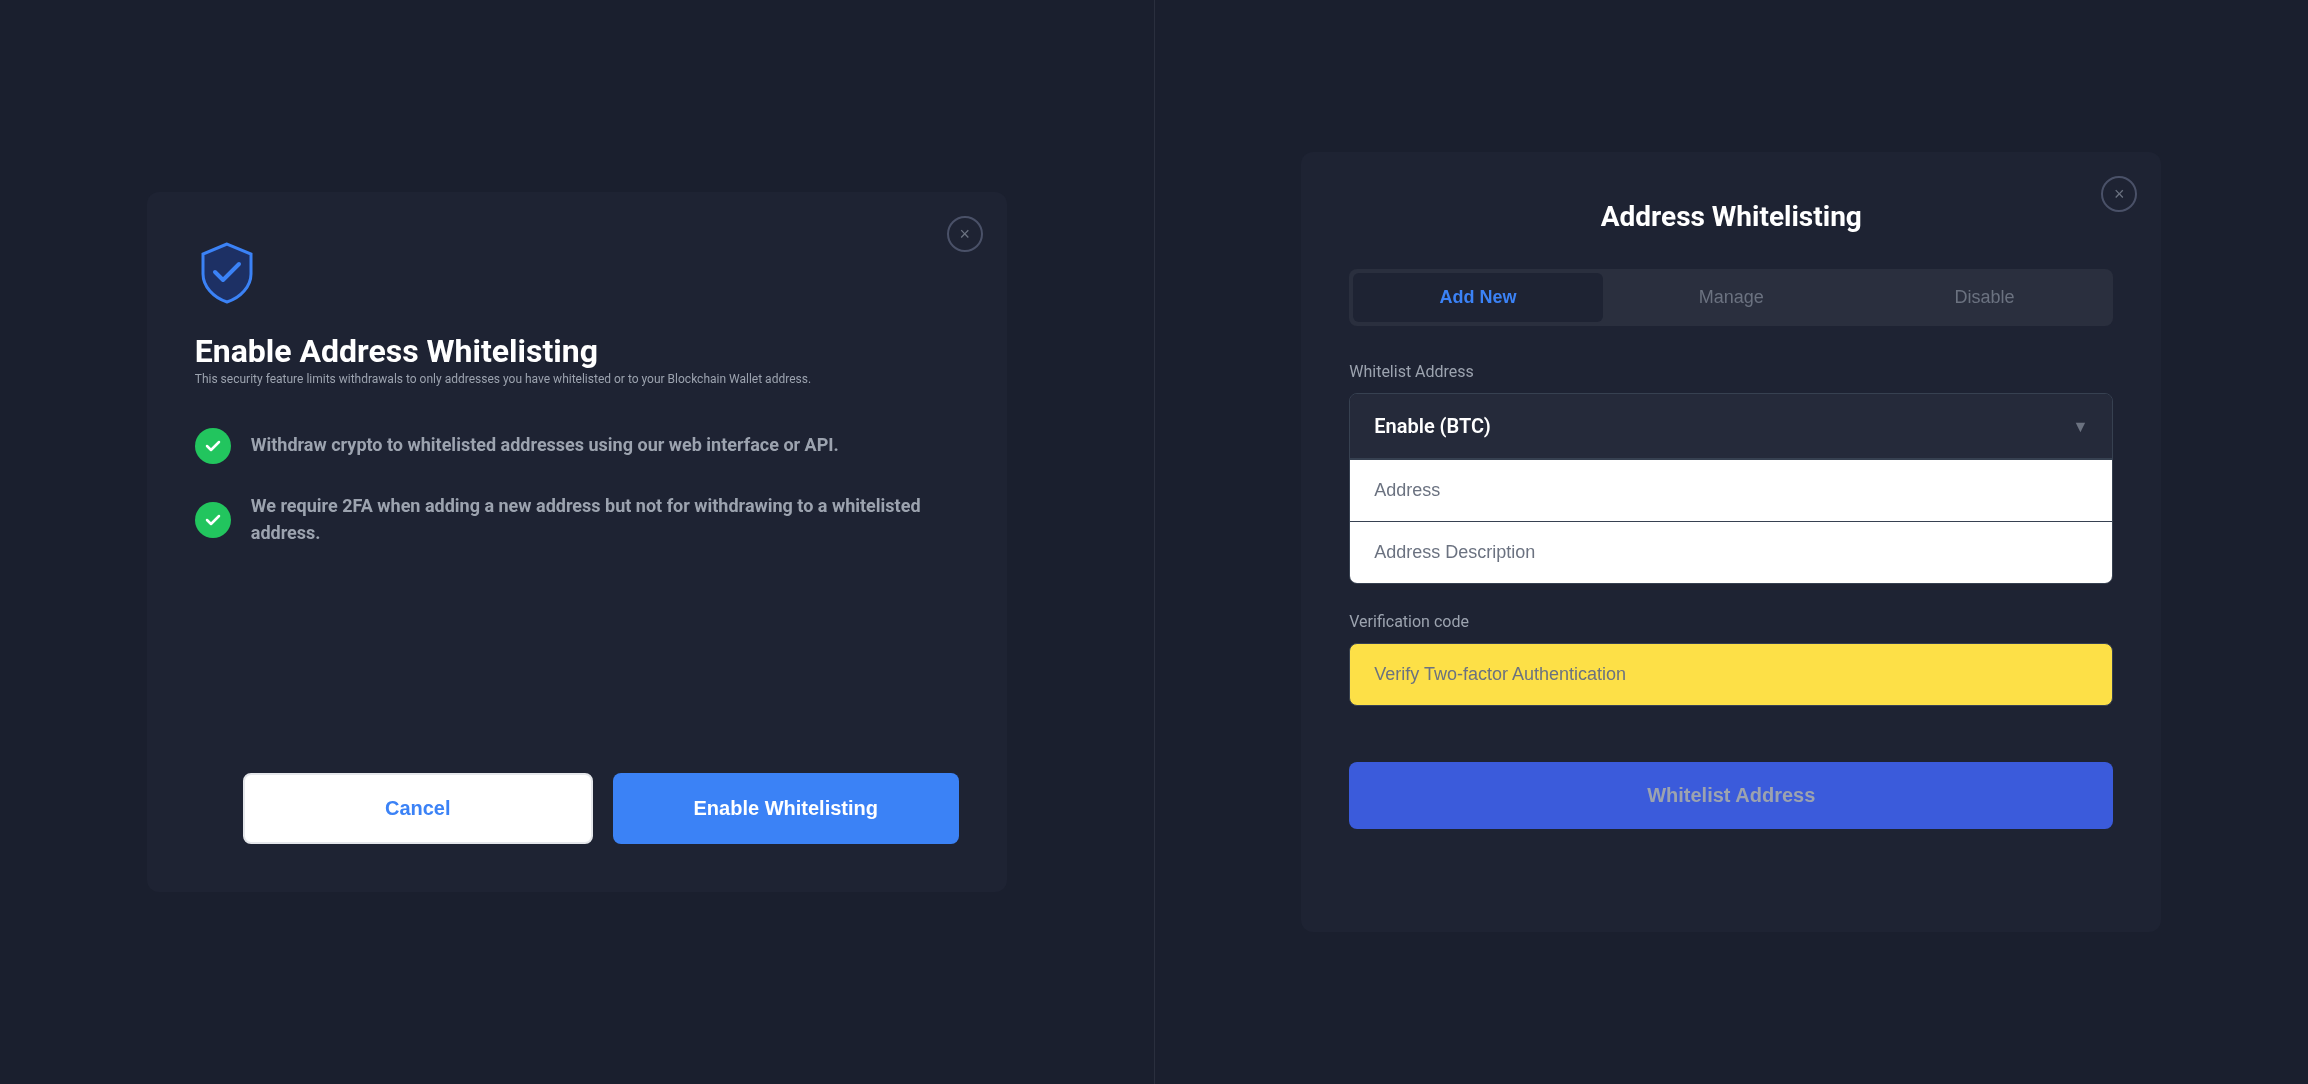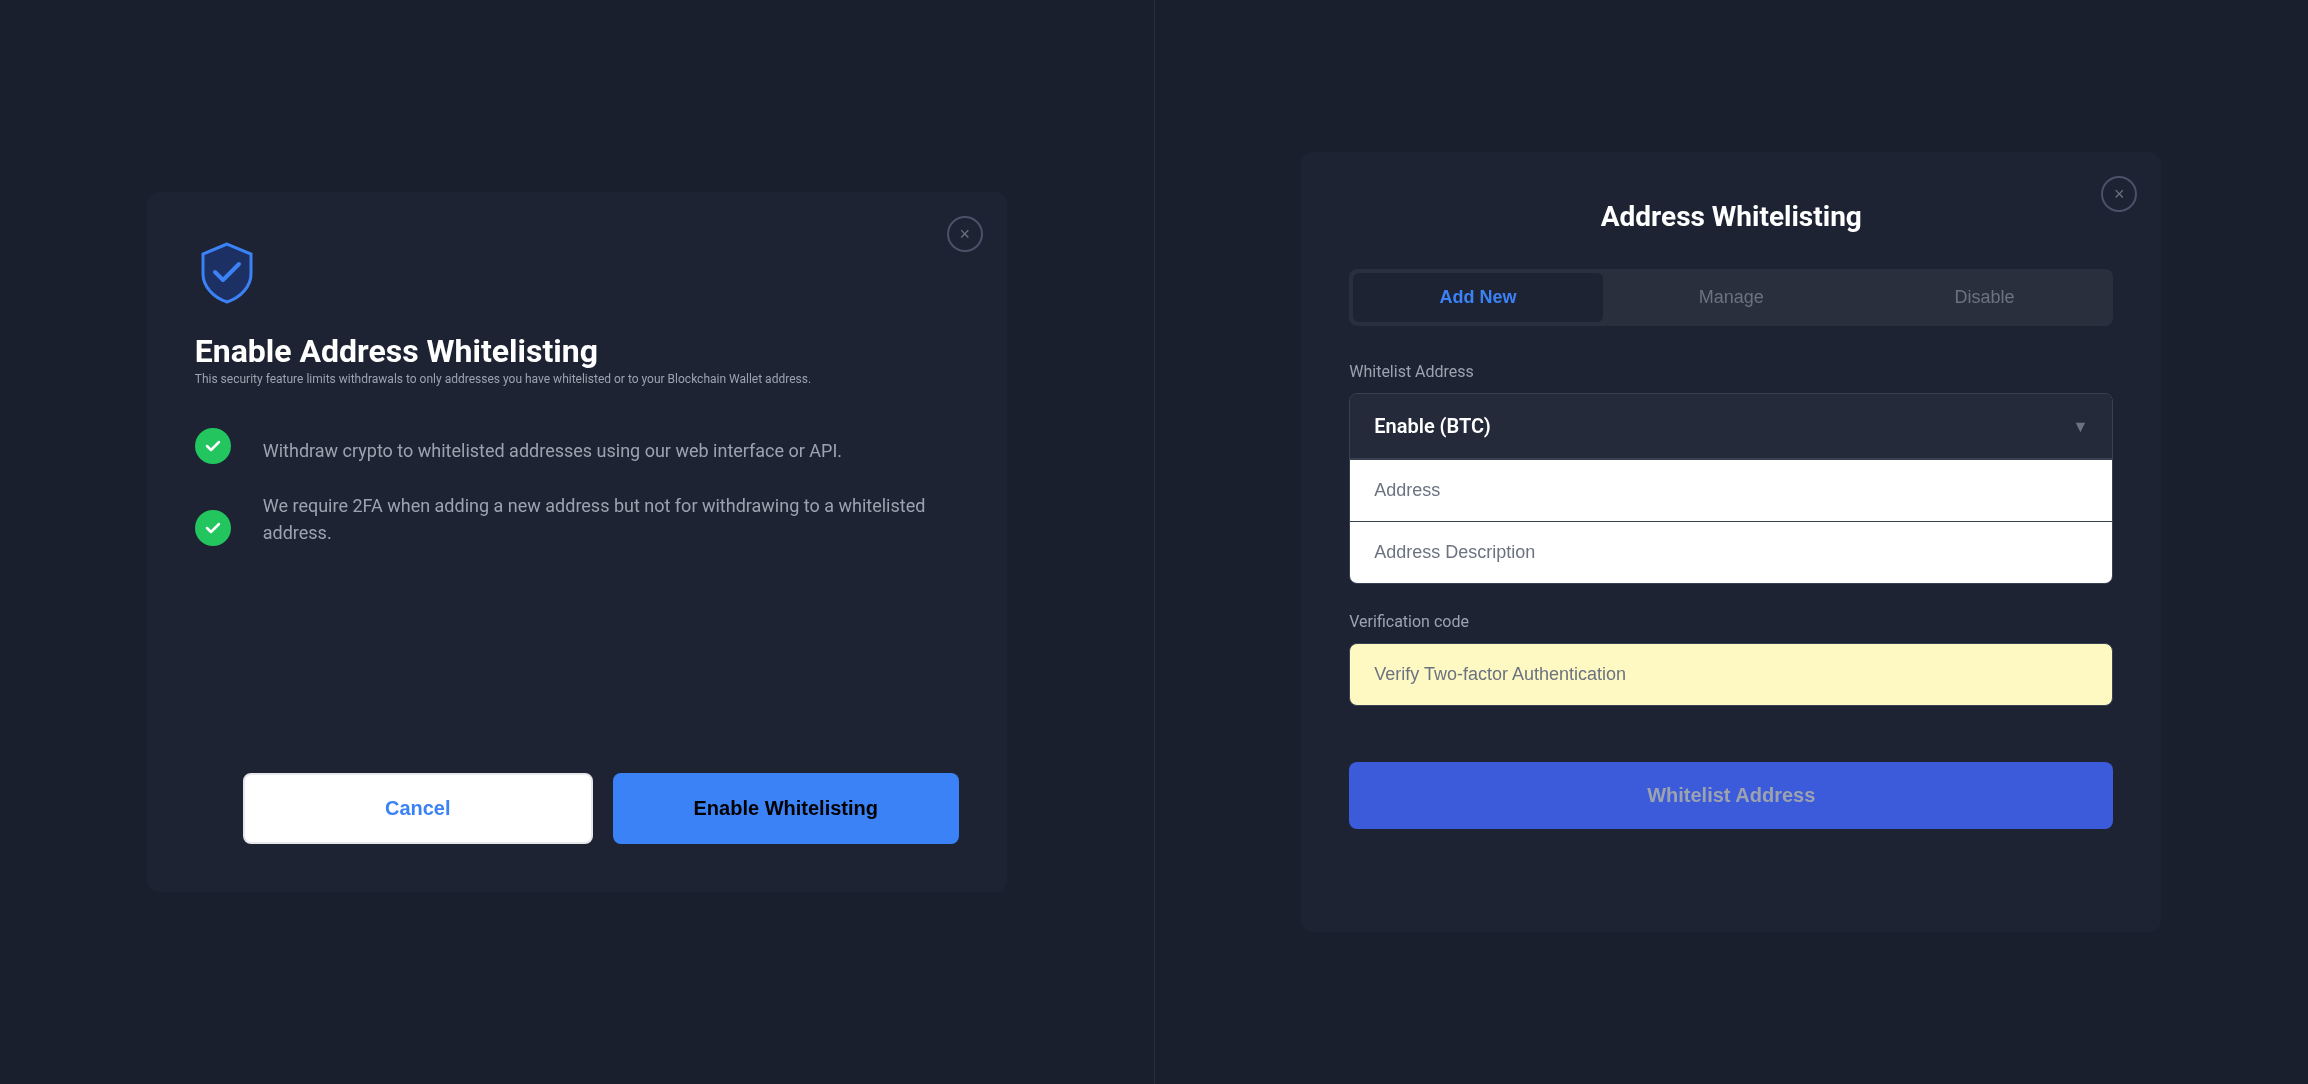--- a/index.html
+++ b/index.html
@@ -76,23 +76,24 @@
       line-height: 1.6;
       margin-bottom: 36px;
     }
     .features-list {
       list-style: none;
       margin-bottom: 48px;
       flex: 1;
     }
     .feature-item {
       display: flex;
-      align-items: flex-end;
-      gap: 32px;
+      align-items: center;
+      gap: 20px;
       margin-bottom: 28px;
+      font-weight: bold;
     }
     .check-icon {
       width: 36px;
       height: 36px;
       border-radius: 50%;
       background: #22c55e;
       display: flex;
       align-items: center;
       justify-content: center;
       flex-shrink: 0;
@@ -123,21 +124,21 @@
       font-size: 20px;
       font-weight: 600;
       cursor: pointer;
     }
     .btn-enable {
       flex: 1;
       padding: 22px;
       border-radius: 8px;
       border: none;
       background: #3b82f6;
-      color: #000000;
+      color: #ffffff;
       font-size: 20px;
       font-weight: 700;
       cursor: pointer;
     }
 
     
     .right-modal {
       width: 860px;
       min-height: 780px;
       padding: 48px;
@@ -212,21 +213,21 @@
       color: #6b7280;
       font-size: 18px;
       outline: none;
     }
     .form-input:last-child {
       border-radius: 0 0 8px 8px;
     }
     .form-input::placeholder { color: #6b7280; }
     .verification-input {
       width: 100%;
-      background: #fef9c3;
+      background: #fde047;
       border: 1px solid #374151;
       border-radius: 8px;
       padding: 20px 24px;
       color: #6b7280;
       font-size: 18px;
       outline: none;
     }
     .verification-input::placeholder { color: #6b7280; }
     .btn-whitelist {
       width: 100%;

